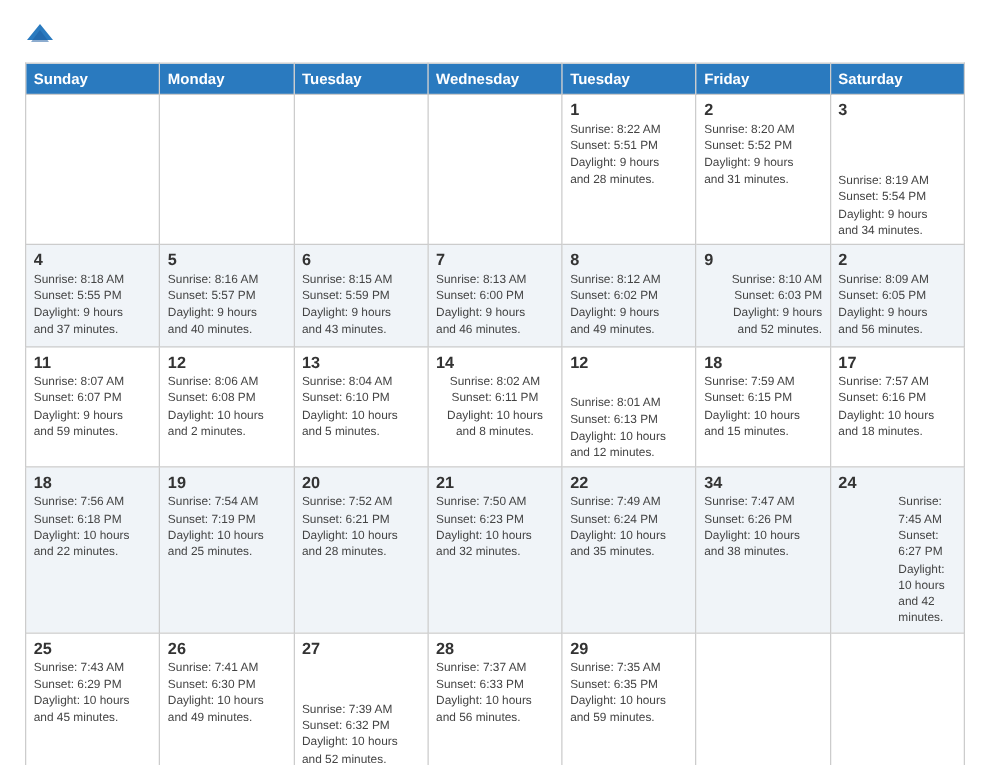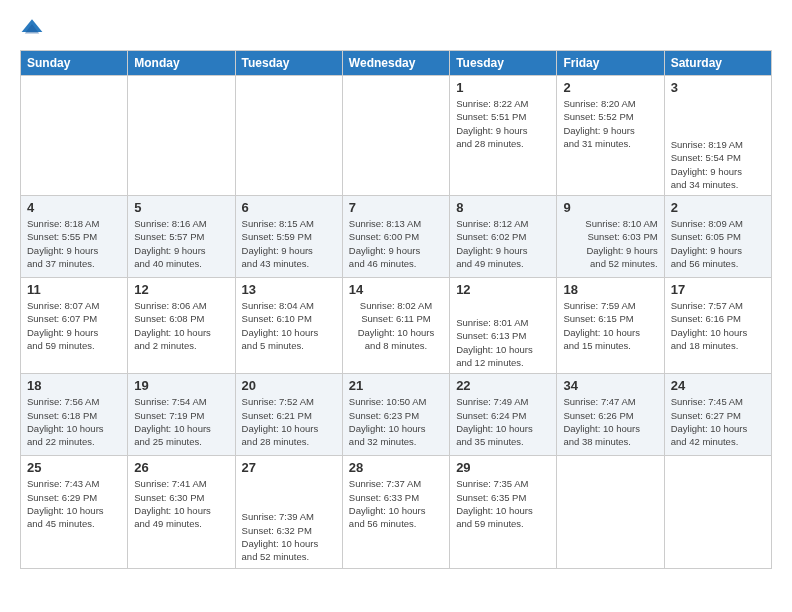--- a/index.html
+++ b/index.html
@@ -269,42 +269,42 @@
           </td>
           <td>
             <div class="day-number">20</div>
             <div class="day-info" style="white-space: pre-line;">Sunrise: 7:52 AM
 Sunset: 6:21 PM
 Daylight: 10 hours
 and 28 minutes.</div>
           </td>
           <td>
             <div class="day-number">21</div>
-            <div class="day-info" style="white-space: pre-line;">Sunrise: 10:50 AM
+            <div class="day-info" style="white-space: pre-line;">Sunrise: 7:50 AM
 Sunset: 6:23 PM
 Daylight: 10 hours
 and 32 minutes.</div>
           </td>
           <td>
             <div class="day-number">22</div>
             <div class="day-info" style="white-space: pre-line;">Sunrise: 7:49 AM
 Sunset: 6:24 PM
 Daylight: 10 hours
 and 35 minutes.</div>
           </td>
           <td>
             <div class="day-number">34</div>
             <div class="day-info" style="white-space: pre-line;">Sunrise: 7:47 AM
 Sunset: 6:26 PM
 Daylight: 10 hours
 and 38 minutes.</div>
           </td>
           <td>
             <div class="day-number">24</div>
-            <div class="day-info" style="white-space: pre-line;">Sunrise: 7:45 AM
+            <div class="day-info" style="white-space: pre-line; margin-left: 48px;">Sunrise: 7:45 AM
 Sunset: 6:27 PM
 Daylight: 10 hours
 and 42 minutes.</div>
           </td>
         </tr>
         <tr class="row-odd">
           <td>
             <div class="day-number">25</div>
             <div class="day-info" style="white-space: pre-line;">Sunrise: 7:43 AM
 Sunset: 6:29 PM

